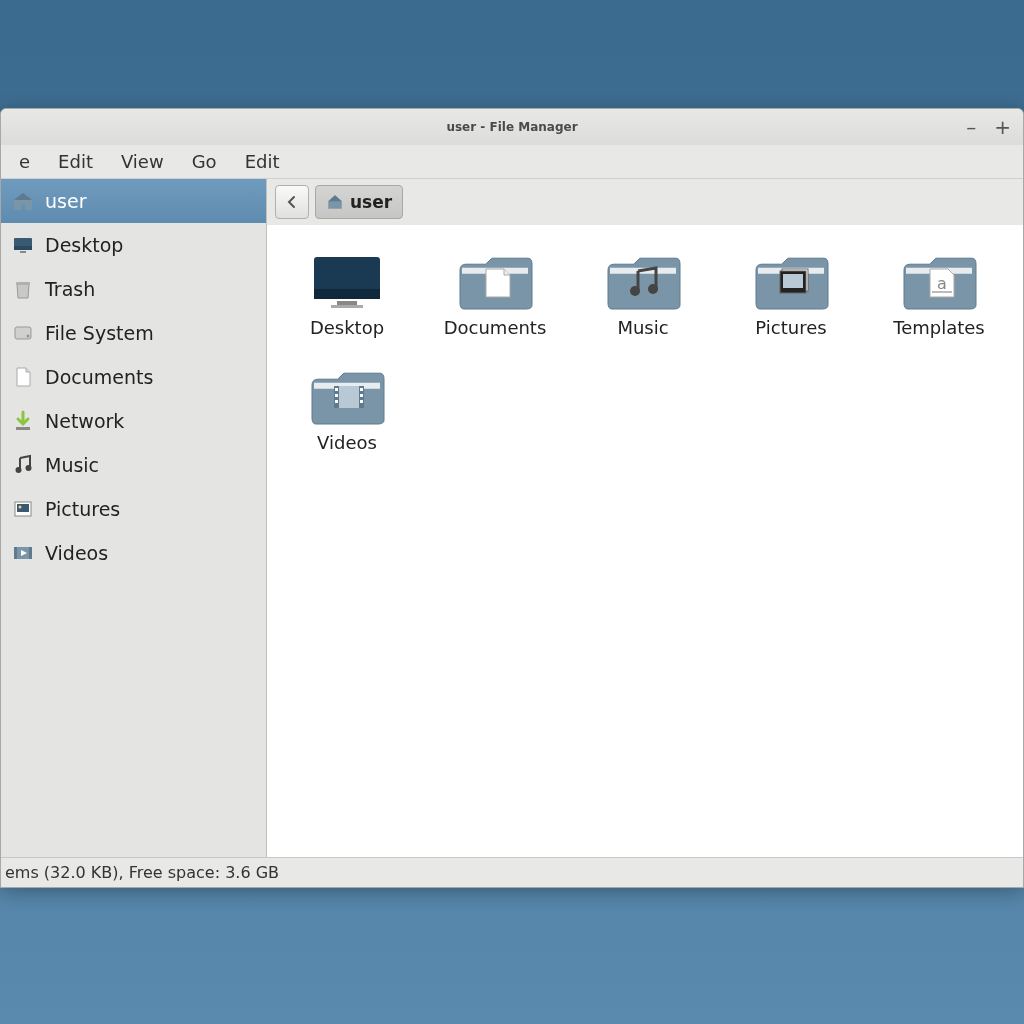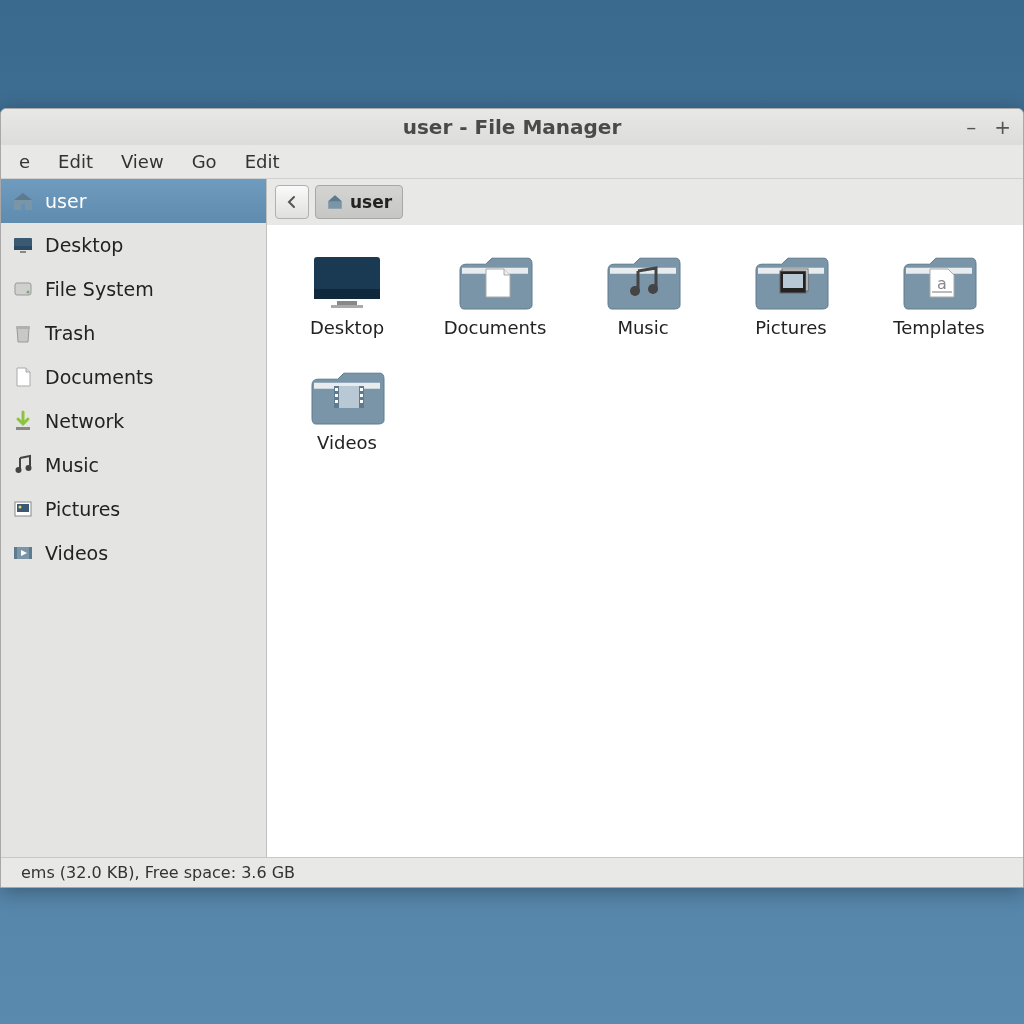--- a/index.html
+++ b/index.html
@@ -19,21 +19,21 @@
   box-shadow: 0 4px 20px rgba(0,0,0,0.3);
   display: flex; flex-direction: column;
 }
 .titlebar {
   height: 36px;
   background: linear-gradient(180deg, #e8e8e6 0%, #dcdcda 100%);
   display: flex; align-items: center; justify-content: center;
   border-top-left-radius: 6px; border-top-right-radius: 6px;
   position: relative;
 }
-.titlebar-title { font-size: 20px; color: #4a4a4a; font-weight: 600; }
+.titlebar-title { font-size: 12px; color: #4a4a4a; font-weight: 600; }
 .titlebar-controls { position: absolute; right: 12px; display: flex; gap: 18px; font-size: 20px; color: #555; }
 .titlebar-controls span { cursor: pointer; }
 .menubar {
   height: 34px; display: flex; align-items: center; gap: 28px;
   padding: 0 18px; background: #e8e8e6; border-bottom: 1px solid #d0d0ce;
 }
 .menubar div { font-size: 18px; color: #333; cursor: pointer; }
 .toolbar-row { display: flex; align-items: center; padding: 6px 8px; background: #e8e8e6; gap: 6px; }
 .toolbar-row.right-only { padding-left: 8px; }
 .btn-back {
@@ -64,21 +64,21 @@
   display:flex; flex-wrap:wrap; align-content:flex-start;
   gap: 28px 28px; padding: 26px 20px;
 }
 .folder-item {
   width: 120px; display:flex; flex-direction:column; align-items:center; gap: 6px;
   cursor:pointer;
 }
 .folder-icon { width: 78px; height: 60px; position: relative; }
 .folder-name { font-size: 18px; color:#222; text-align:center; }
 .statusbar {
-  height: 30px; display:flex; align-items:center; padding: 0 20px;
+  height: 30px; display:flex; align-items:center; padding: 0 4px;
   font-size: 16px; color:#333; background:#e8e8e6; border-top:1px solid #c8c8c6;
 }
 svg { display:block; }
 </style>
 </head>
 <body>
 
 <div class="window">
   <div class="titlebar">
     <span class="titlebar-title">user - File Manager</span>
@@ -113,34 +113,34 @@
               <rect x="3" y="5" width="18" height="12" rx="1" fill="#3a5a74"></rect>
               <rect x="3" y="13" width="18" height="4" fill="#2a4a64"></rect>
               <rect x="9" y="18" width="6" height="2" fill="#888"></rect>
             </svg>
           </span>
           <span>Desktop</span>
         </div>
         <div class="sidebar-item">
           <span class="icon-slot">
             <svg width="24" height="24" viewBox="0 0 24 24">
+              <path d="M6 7 H18 L17 21 H7 Z" fill="#c8c8c6" stroke="#999"></path>
+              <rect x="5" y="5" width="14" height="3" rx="1" fill="#b0b0ae"></rect>
+            </svg>
+          </span>
+          <span>Trash</span>
+        </div>
+        <div class="sidebar-item">
+          <span class="icon-slot">
+            <svg width="24" height="24" viewBox="0 0 24 24">
               <rect x="4" y="6" width="16" height="12" rx="2" fill="#d0d0ce" stroke="#999"></rect>
               <circle cx="17" cy="15" r="1.5" fill="#7a7"></circle>
             </svg>
           </span>
           <span>File System</span>
-        </div>
-        <div class="sidebar-item">
-          <span class="icon-slot">
-            <svg width="24" height="24" viewBox="0 0 24 24">
-              <path d="M6 7 H18 L17 21 H7 Z" fill="#c8c8c6" stroke="#999"></path>
-              <rect x="5" y="5" width="14" height="3" rx="1" fill="#b0b0ae"></rect>
-            </svg>
-          </span>
-          <span>Trash</span>
         </div>
         <div class="sidebar-item">
           <span class="icon-slot">
             <svg width="24" height="24" viewBox="0 0 24 24">
               <path d="M6 3 H15 L19 7 V21 H6 Z" fill="#fff" stroke="#aaa"></path>
               <path d="M15 3 V7 H19" fill="#ddd" stroke="#aaa"></path>
             </svg>
           </span>
           <span>Documents</span>
         </div>

